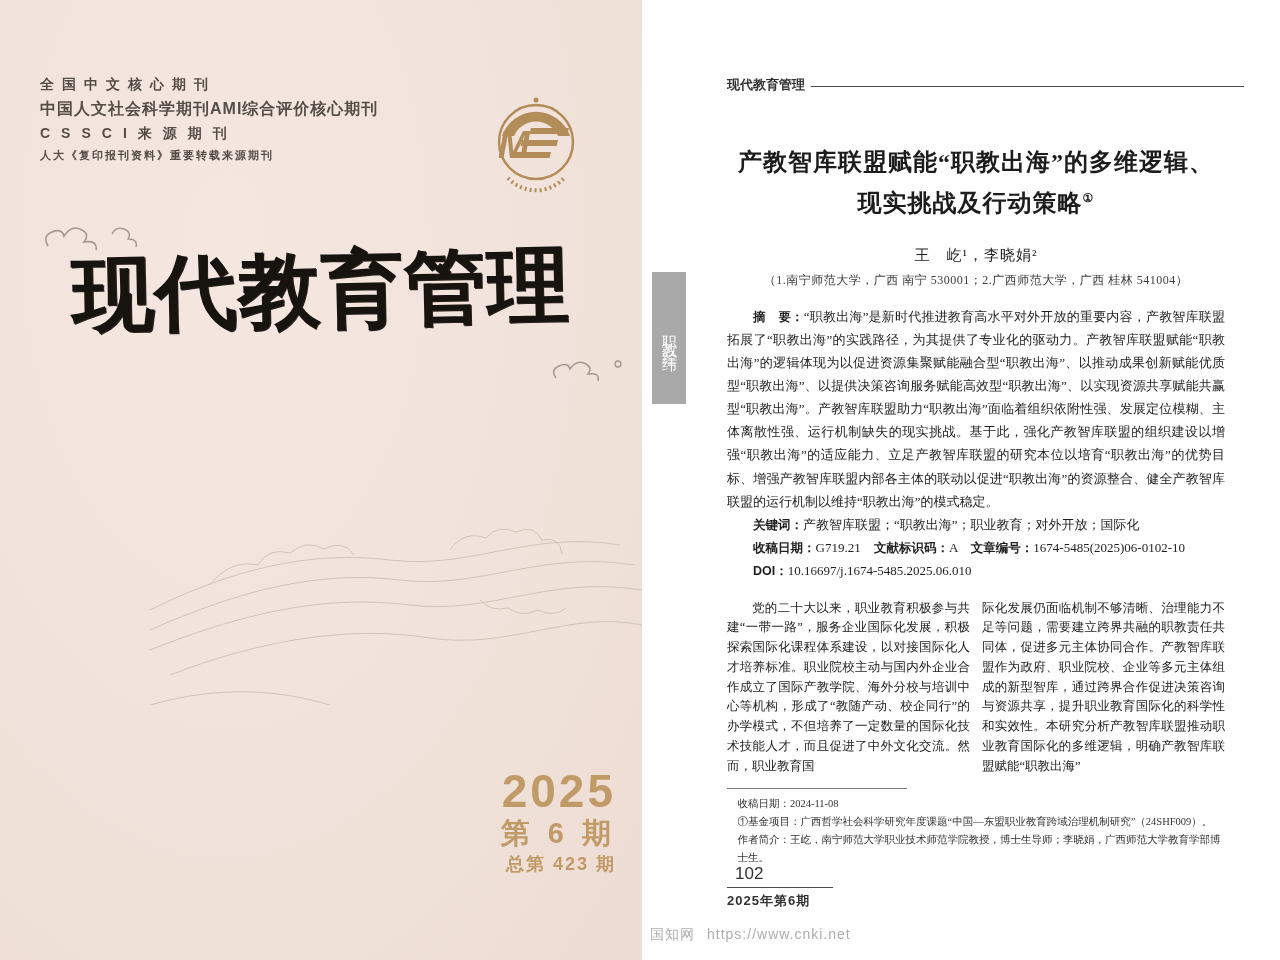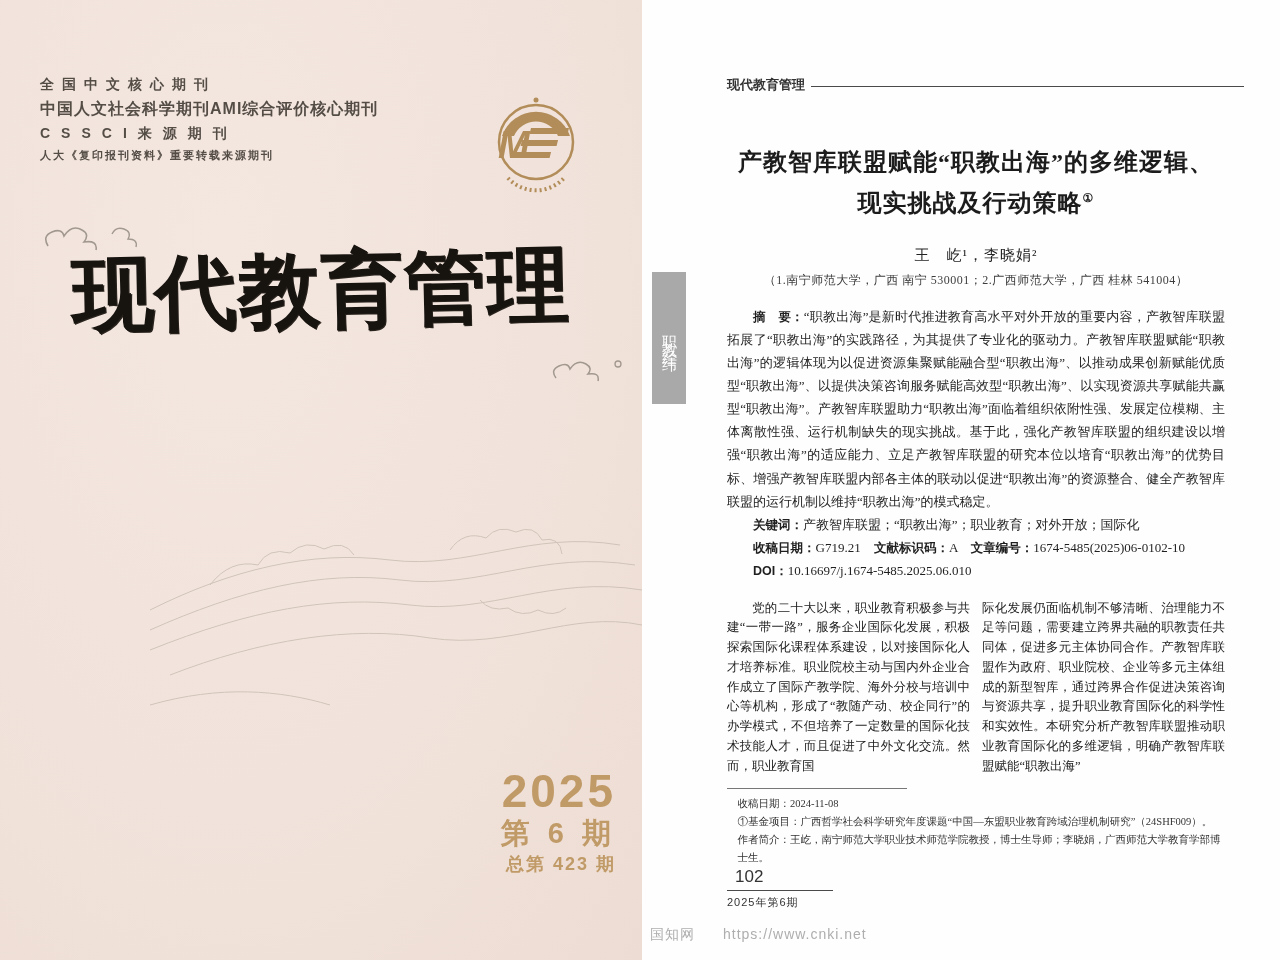--- a/index.html
+++ b/index.html
@@ -54,22 +54,22 @@
   .col{flex:1;font-size:12.5px;line-height:1.58;text-align:justify;color:#222;}
   .col p{margin:0;}
   .col p.indent{text-indent:2em;}
   .footnotes{margin-top:12px;font-size:10.5px;line-height:1.72;color:#333;}
   .fn-rule{width:180px;height:1px;background:#777;margin-bottom:6px;}
   .footnotes div{padding-left:1em;}
   .page-footer{position:absolute;left:85px;bottom:50px;color:#333;
     font-family:"Liberation Sans","DejaVu Sans",sans-serif;}
   .pf-num{font-size:17px;padding-left:8px;}
   .pf-line{width:106px;height:1px;background:#4a4a4a;margin:3px 0 4px;}
-  .pf-issue{font-size:11px;letter-spacing:1px;}
-  .watermark{position:absolute;left:8px;bottom:16px;display:flex;gap:28px;
+  .pf-issue{font-size:13px;letter-spacing:1px;font-weight:bold;}
+  .watermark{position:absolute;left:8px;bottom:16px;display:flex;gap:12px;
     font-size:14px;color:#aeaeae;letter-spacing:1px;
     font-family:"Liberation Sans","DejaVu Sans",sans-serif;}
 </style>
 </head>
 <body>
 
 <div class="spread">
 
   <div class="cover">
 

